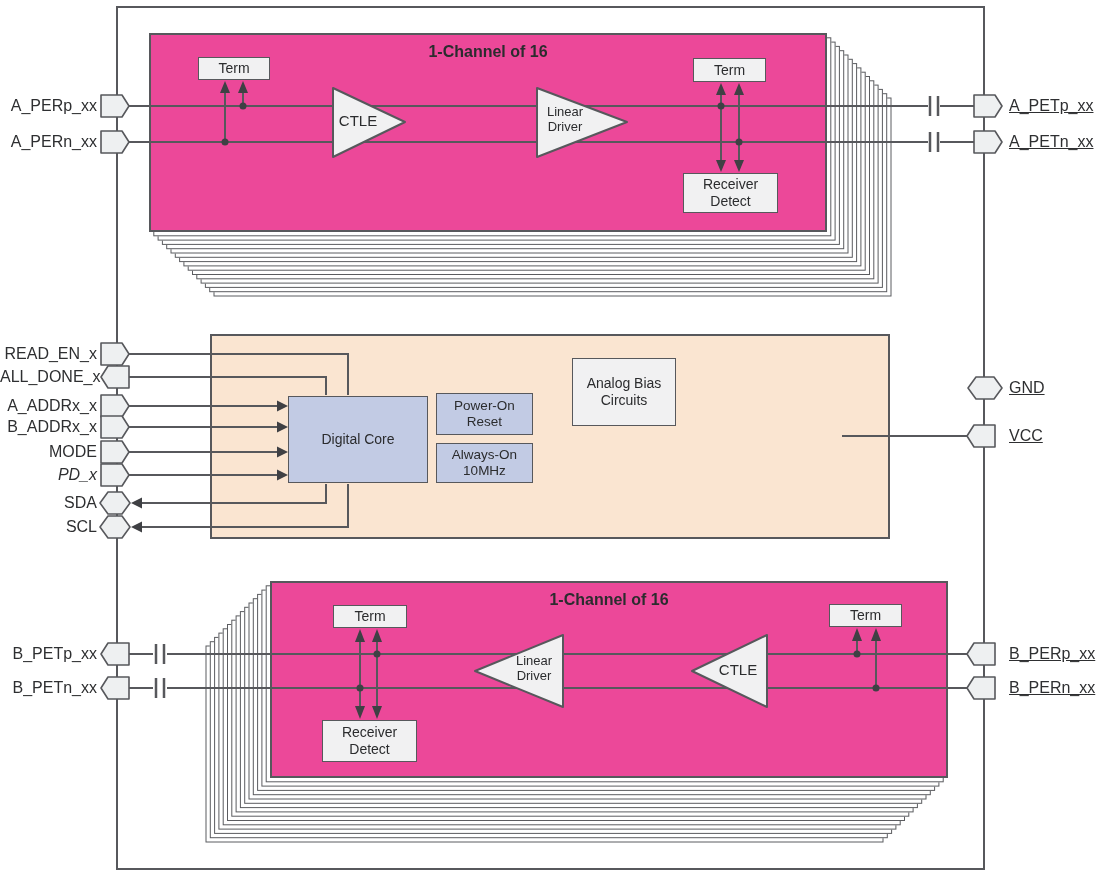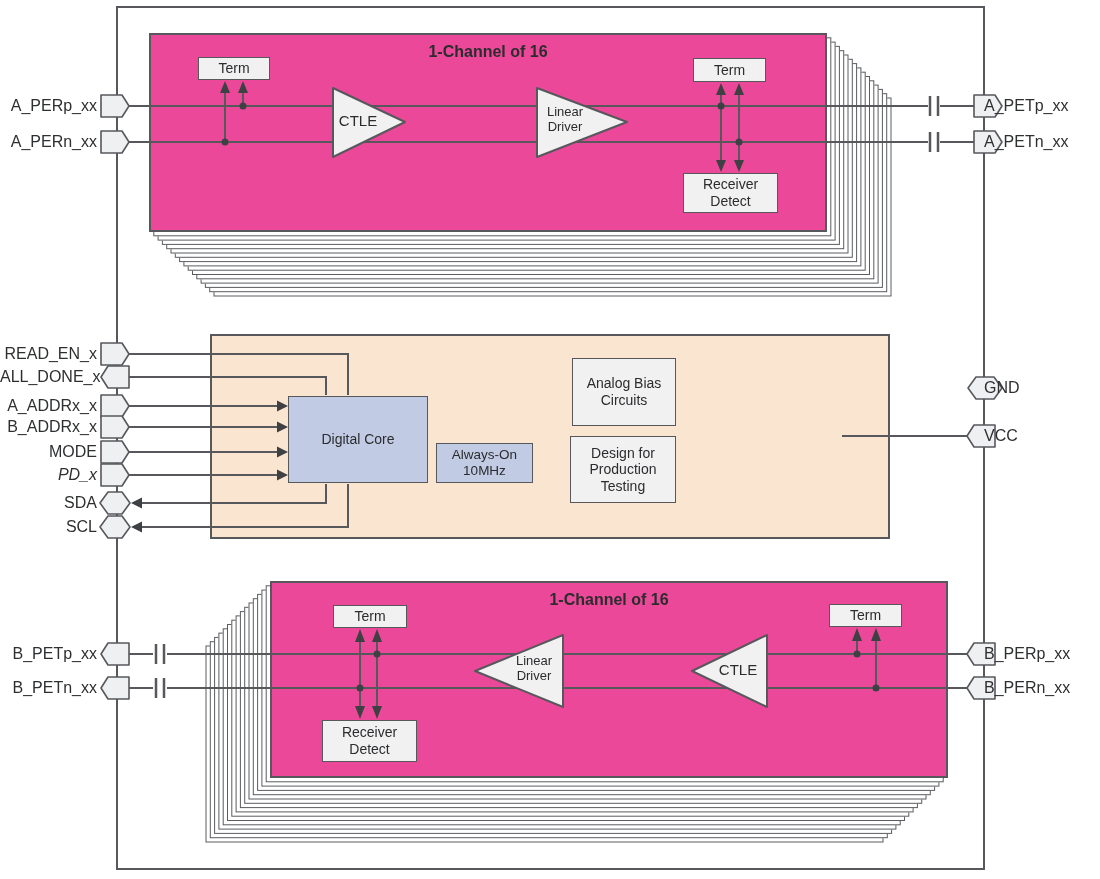--- a/index.html
+++ b/index.html
@@ -28,21 +28,21 @@
   .cbox {
     position:absolute; z-index:6; box-sizing:border-box;
     background:#f1f1f2; border:1.6px solid #57585c;
     display:flex; align-items:center; justify-content:center;
     text-align:center; font-size:14px; line-height:1.18; color:#2b2c2e;
   }
   .cbox.blue { background:#c2cbe4; }
   .cbox.small { font-size:13.5px; }
   .plabel { position:absolute; z-index:6; font-size:16px; line-height:20px; white-space:nowrap; color:#2e2f31; }
   .pl { left:0; width:97px; text-align:right; }
-  .pr { left:984px; }
+  .pr { left:1009px;text-decoration:underline; }
   .trilabel { position:absolute; z-index:6; text-align:center; line-height:1.12; color:#2b2c2e; }
 </style>
 </head>
 <body>
 
 <div class="canvas">
 
   <div class="outer-border"></div>
 
   <div class="block stack-right" style="left:149px; top:33px; width:678px; height:199px;">
@@ -176,23 +176,23 @@
       <polygon points="563,635 563,707 475,671"></polygon>
       <polygon points="767,635 767,707 692,671"></polygon>
     </g>
   </svg>
 
   <div class="cbox" style="left:198px; top:57px; width:72px; height:23px;">Term</div>
   <div class="cbox" style="left:693px; top:58px; width:73px; height:24px;">Term</div>
   <div class="cbox" style="left:683px; top:173px; width:95px; height:40px;">Receiver Detect</div>
 
   <div class="cbox blue" style="left:288px; top:396px; width:140px; height:87px;">Digital Core</div>
+  <div class="cbox blue small" style="left:436px; top:393px; width:97px; height:42px;">Power-On Reset</div>
   <div class="cbox blue small" style="left:436px; top:443px; width:97px; height:40px;">Always-On 10MHz</div>
   <div class="cbox" style="left:572px; top:358px; width:104px; height:68px;">Analog Bias Circuits</div>
-  <div class="cbox" style="left:570px; top:436px; width:106px; height:67px;">Design for Production Testing</div>
 
   <div class="cbox" style="left:333px; top:605px; width:74px; height:23px;">Term</div>
   <div class="cbox" style="left:829px; top:604px; width:73px; height:23px;">Term</div>
   <div class="cbox" style="left:322px; top:720px; width:95px; height:42px;">Receiver Detect</div>
 
   <div class="trilabel" style="left:334px; top:113px; width:48px; font-size:15px;">CTLE</div>
   <div class="trilabel" style="left:537px; top:105px; width:56px; font-size:13px;">Linear Driver</div>
   <div class="trilabel" style="left:505px; top:654px; width:58px; font-size:13px;">Linear Driver</div>
   <div class="trilabel" style="left:712px; top:662px; width:52px; font-size:15px;">CTLE</div>
 

